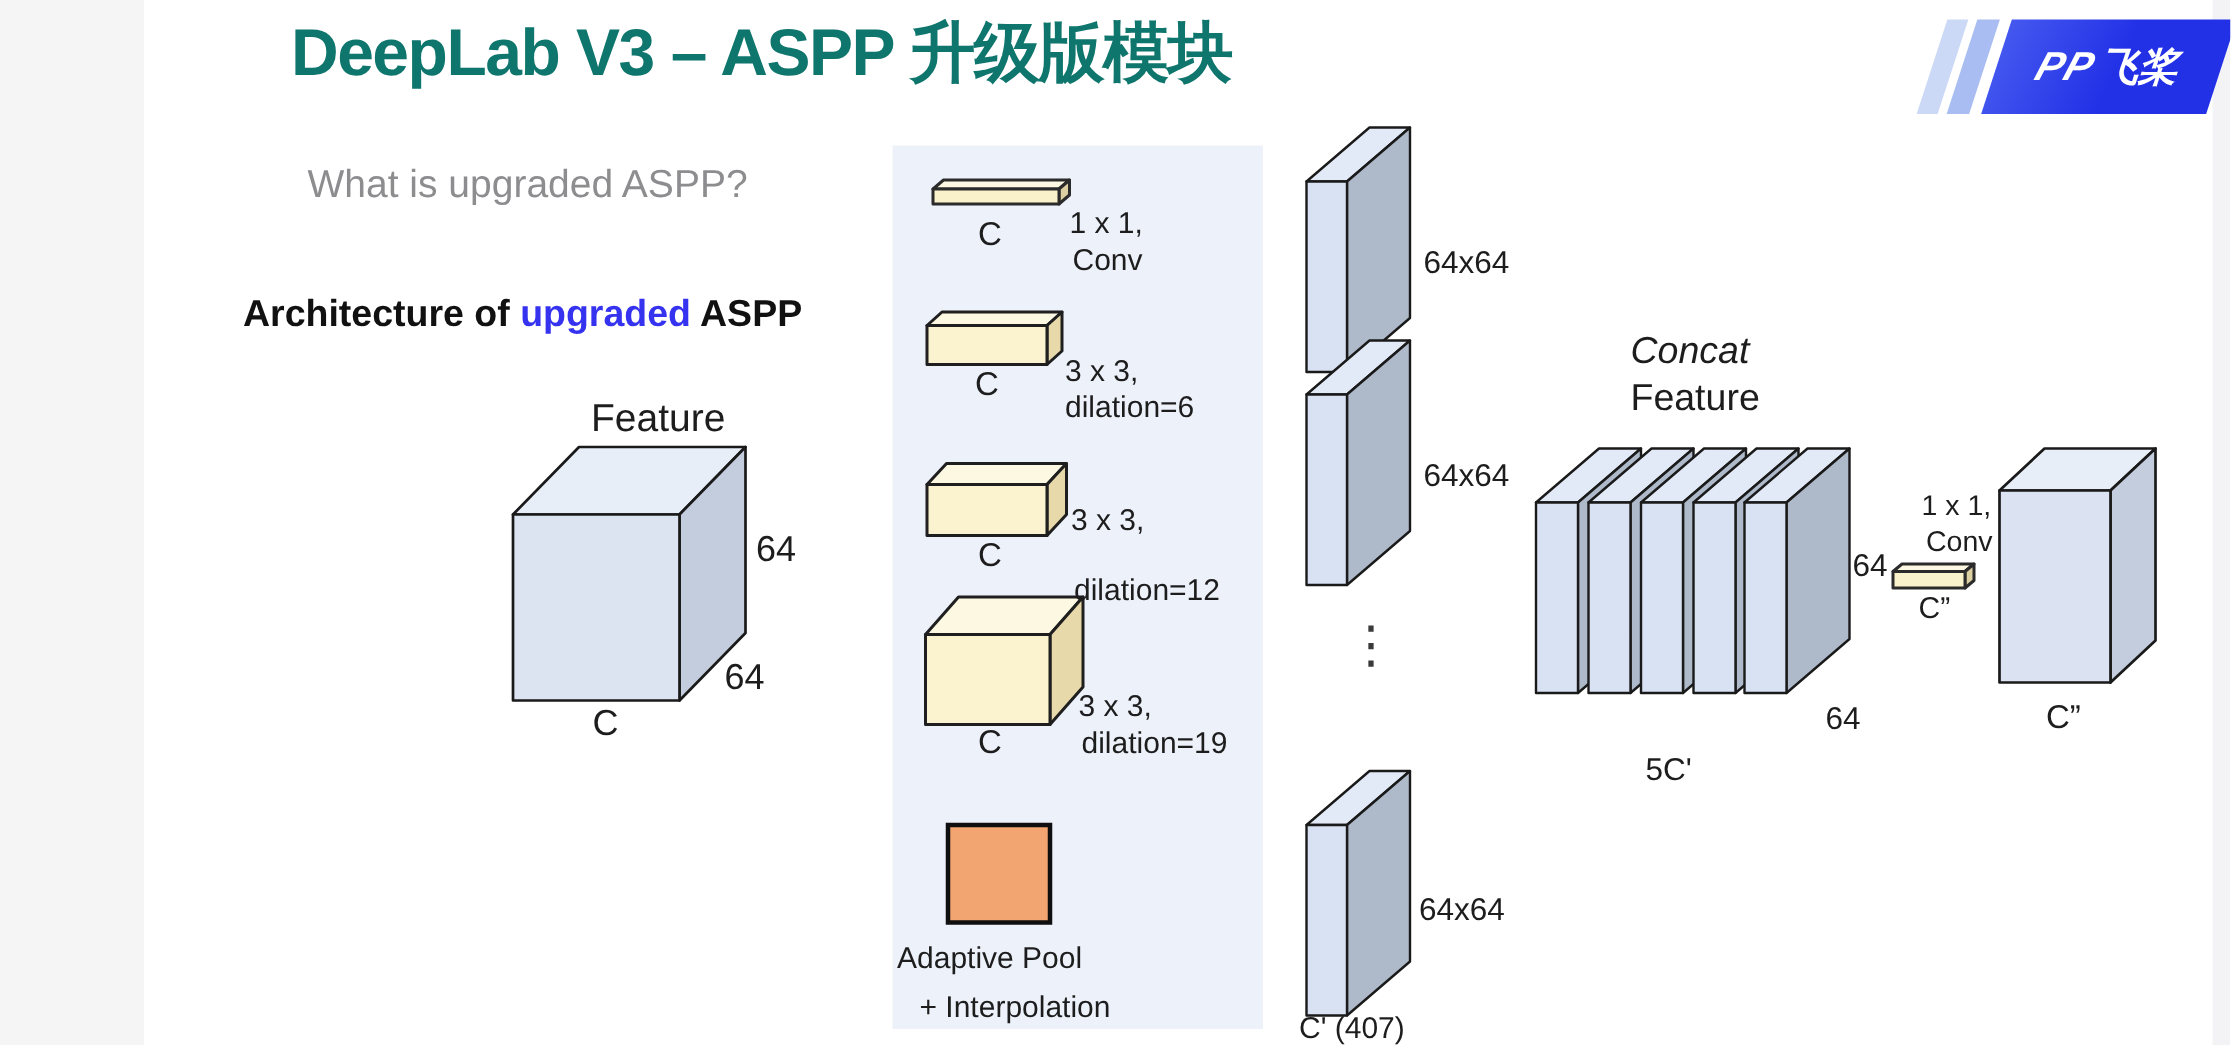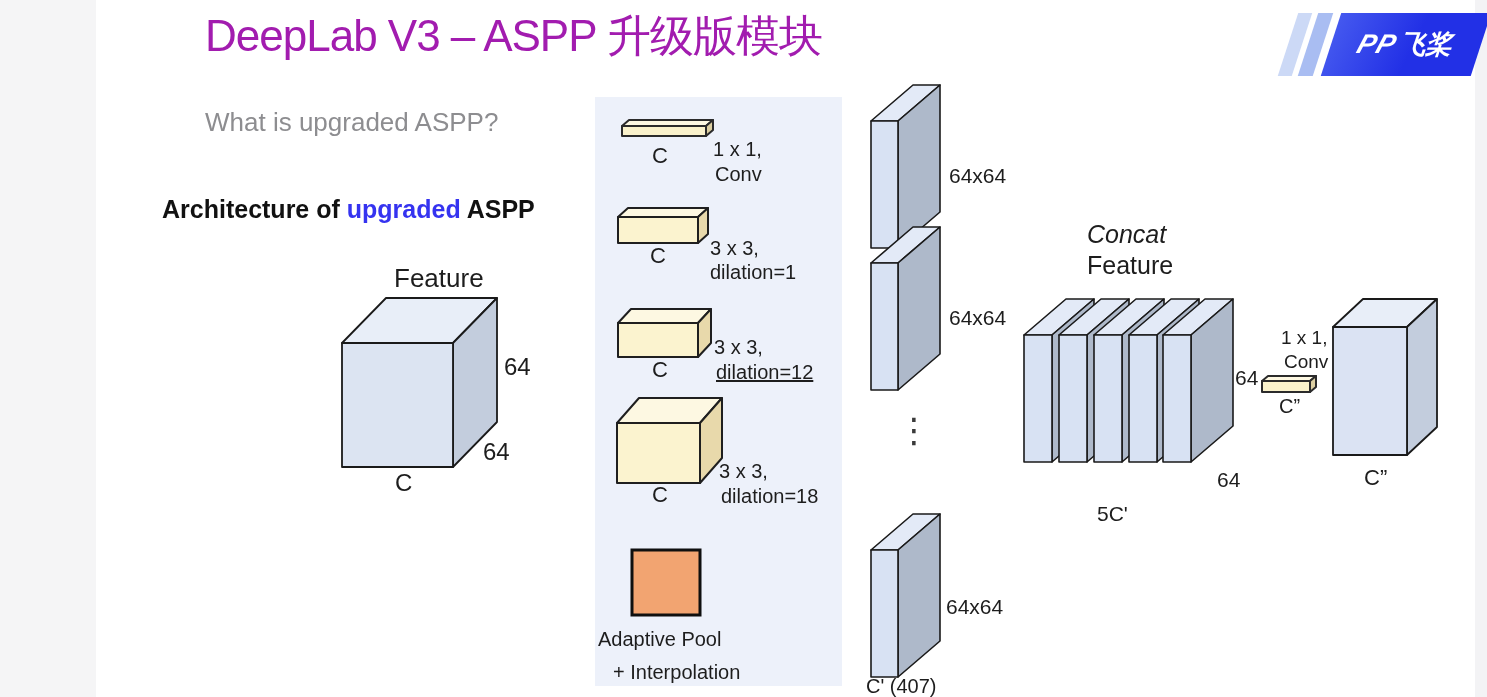--- a/index.html
+++ b/index.html
@@ -2,21 +2,21 @@
 <html><head>
 <meta charset="utf-8">
 <style>
   html,body{margin:0;padding:0;background:#ffffff;}
   #stage{position:relative;width:1487px;height:697px;background:#ffffff;overflow:hidden;
          font-family:"Liberation Sans","DejaVu Sans",sans-serif;color:#1d1d1d;}
   .strip{position:absolute;top:0;height:697px;}
   #strip-left{left:0;width:96px;background:#f5f5f6;}
   #strip-right{left:1475px;width:12px;background:#f3f3f5;}
   .lbl{position:absolute;white-space:nowrap;line-height:1.1;}
-  .title{left:205px;top:12px;font-size:44px;font-weight:normal;letter-spacing:-1px;color:#a21caf;}
+  .title{left:194px;top:12px;font-size:44px;font-weight:bold;letter-spacing:-1px;color:#0f766e;}
   .question{left:205px;top:108px;font-size:26px;color:#8d8d90;}
   .heading{left:162px;top:196px;font-size:25px;font-weight:bold;color:#111;}
   .heading .hl{color:#3533f0;}
   .fs26{font-size:26px;} .fs25{font-size:25px;} .fs24{font-size:24px;} .fs22{font-size:22px;}
   .fs21{font-size:21px;margin-top:28px;} .fs20{font-size:20px;} .fs19{font-size:19px;}
   #aspp-panel{position:absolute;left:595px;top:97px;width:247px;height:589px;background:#edf1fa;}
   svg{position:absolute;left:0;top:0;}
   .dots{left:897px;top:412px;font-size:34px;color:#3a3a3a;font-family:"DejaVu Sans",sans-serif;}
   
   #logo{position:absolute;left:1288px;top:13px;height:63px;display:flex;}
@@ -150,29 +150,29 @@
   <div class="lbl fs24" style="left:504px;top:354px;">64</div>
   <div class="lbl fs24" style="left:483px;top:439px;">64</div>
   <div class="lbl fs24" style="left:395px;top:470px;">C</div>
 
   <div class="lbl fs22" style="left:652px;top:144px;">C</div>
   <div class="lbl fs20" style="left:713px;top:138px;">1 x 1,</div>
   <div class="lbl fs20" style="left:715px;top:163px;">Conv</div>
 
   <div class="lbl fs22" style="left:650px;top:244px;">C</div>
   <div class="lbl fs20" style="left:710px;top:237px;">3 x 3,</div>
-  <div class="lbl fs20" style="left:710px;top:261px;">dilation=1</div>
+  <div class="lbl fs20" style="left:710px;top:261px;">dilation=6</div>
 
   <div class="lbl fs22" style="left:652px;top:358px;">C</div>
   <div class="lbl fs20" style="left:714px;top:336px;">3 x 3,</div>
-  <div class="lbl fs20" style="left:716px;top:361px;text-decoration:underline;">dilation=12</div>
+  <div class="lbl fs20" style="left:716px;top:383px;">dilation=12</div>
 
   <div class="lbl fs22" style="left:652px;top:483px;">C</div>
   <div class="lbl fs20" style="left:719px;top:460px;">3 x 3,</div>
-  <div class="lbl fs20" style="left:721px;top:485px;">dilation=18</div>
+  <div class="lbl fs20" style="left:721px;top:485px;">dilation=19</div>
 
   <div class="lbl fs20" style="left:598px;top:628px;">Adaptive Pool</div>
   <div class="lbl fs20" style="left:613px;top:651px;margin-top:10px;">+ Interpolation</div>
 
   <div class="lbl fs21" style="left:949px;top:136px;">64x64</div>
   <div class="lbl fs21" style="left:949px;top:278px;">64x64</div>
   <div class="lbl dots">⋮</div>
   <div class="lbl fs21" style="left:946px;top:567px;">64x64</div>
   <div class="lbl fs20" style="left:866px;top:675px;">C' (407)</div>
 

